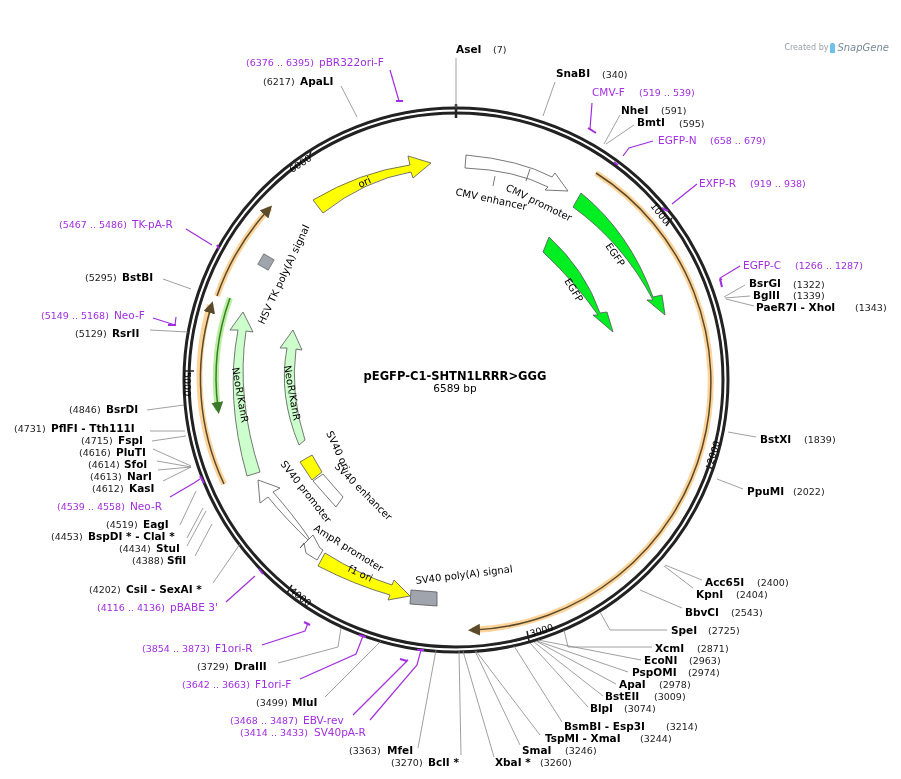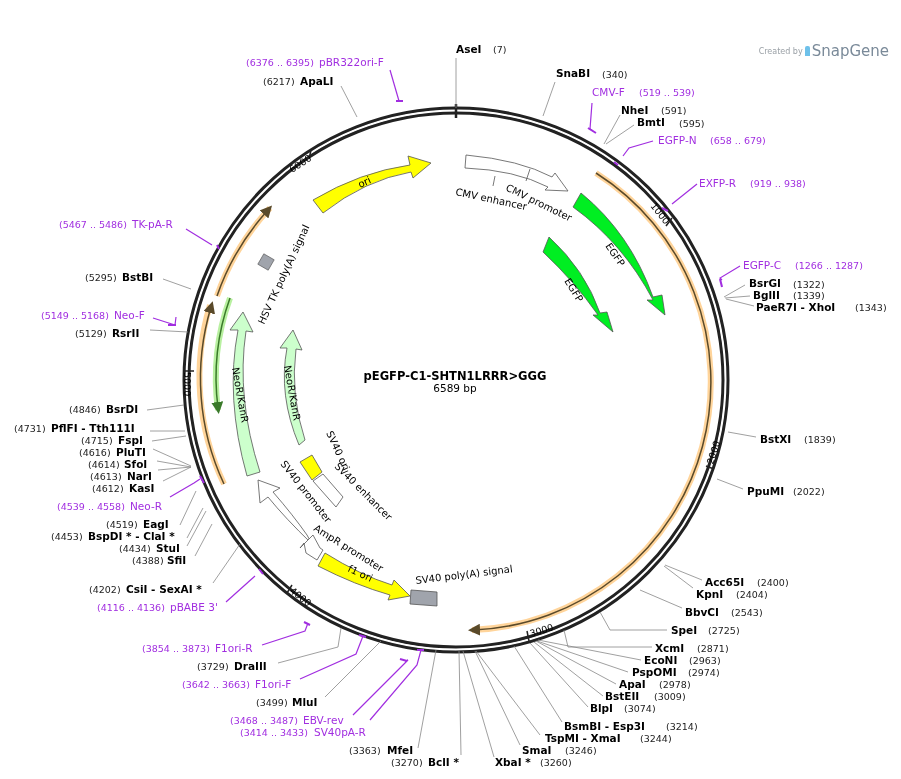--- a/index.html
+++ b/index.html
@@ -1,19 +1,19 @@
 <!DOCTYPE html>
 <html><head>
 <meta charset="utf-8">
 <style>
   html, body { margin:0; padding:0; background:#ffffff; }
   body { width:901px; height:779px; position:relative; overflow:hidden; font-family:"DejaVu Sans", sans-serif; }
   #map { position:absolute; left:0; top:0; }
   .credit { position:absolute; right:12px; top:3px; font-size:8px; color:#9aa0a6; font-family:"DejaVu Sans", sans-serif; display:flex; align-items:center; gap:2px;margin-top:39px; }
-  .credit .brand { font-size:15px; color:#7a8a99; }
+  .credit .brand { font-size:10px; color:#7a8a99;font-style:italic; }
   .credit .logo { display:inline-block; width:5px; height:10px; background:#6ec1ea; border-radius:2px 2px 0 0; }
   .site-name { font-weight:bold; font-size:10.5px; fill:#000; }
   .site-pos { font-size:9.5px; fill:#222; }
   .primer-name { font-size:10.5px; fill:#a12ee0; }
   .primer-pos { font-size:9.5px; fill:#a12ee0; }
   .feat-label { font-size:10px; fill:#000; }
   .tick-label { font-size:9.5px; fill:#000; }
   .title { font-weight:bold; font-size:11.5px; fill:#000; }
   .subtitle { font-size:10.5px; fill:#000; }
 </style>

